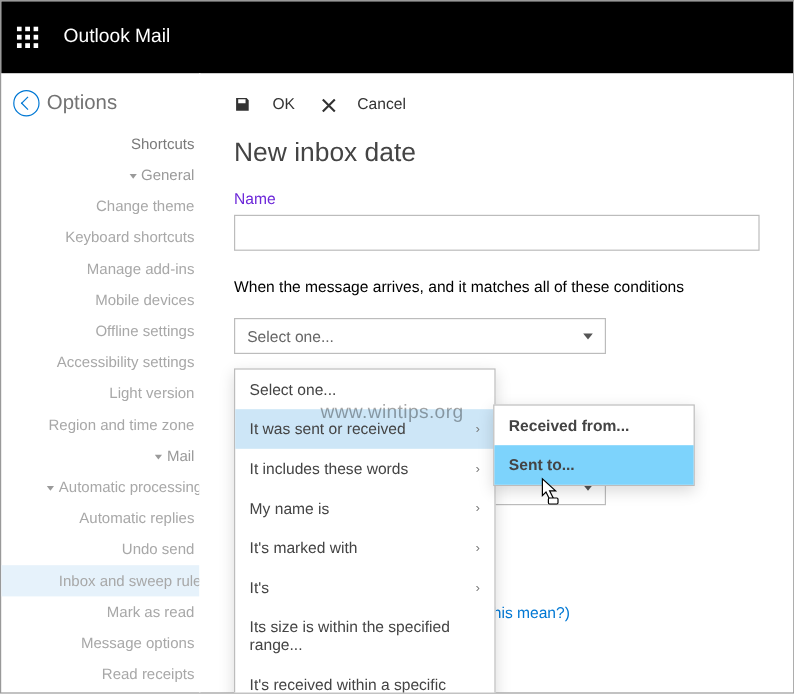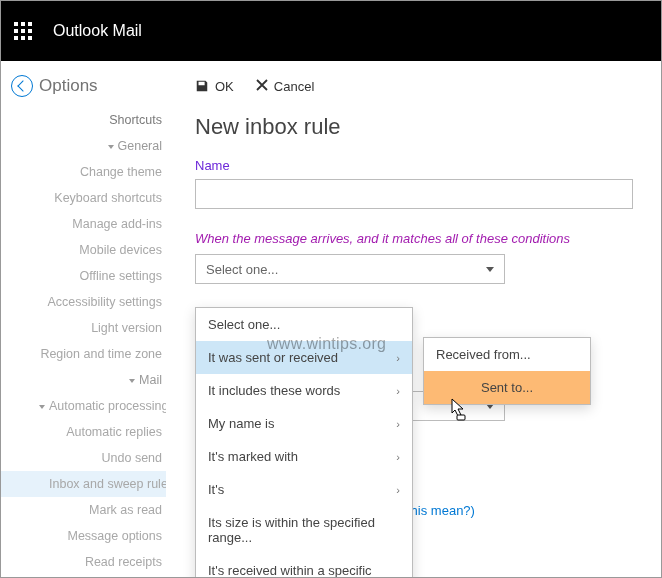--- a/index.html
+++ b/index.html
@@ -15,34 +15,34 @@
 .back-arrow { width: 8px; height: 8px; border-left: 1.5px solid #0078d4; border-bottom: 1.5px solid #0078d4; transform: rotate(45deg); margin-left: 2px; }
 .nav-item { padding: 3px 4px 3px 0; line-height: 1.6; cursor: pointer; white-space: nowrap; overflow: hidden; text-align: right; }
 .nav-item.lvl0 { padding-left: 22px; color: #7a7a7a; }
 .nav-item.lvl1 { padding-left: 26px; color: #9a9a9a; }
 .nav-item.lvl2 { padding-left: 38px; color: #a8a8a8; }
 .nav-item.lvl3 { padding-left: 48px; color: #a8a8a8; }
 .nav-item.active { background: #e6f2fb; }
 .caret { display: inline-block; width: 0; height: 0; border-top: 4px solid #9a9a9a; border-left: 3px solid transparent; border-right: 3px solid transparent; margin-right: 4px; vertical-align: middle; }
 .main { flex: 1; padding: 18px 28px; position: relative; }
 .toolbar { display: flex; gap: 22px; font-size: 13px; color: #333; margin-bottom: 20px; }
-.tool-btn { display: flex; align-items: flex-start; gap: 6px; cursor: pointer; }
+.tool-btn { display: flex; align-items: flex-end; gap: 18px; cursor: pointer; }
 .page-title { font-size: 22px; font-weight: 300; color: #444; margin-bottom: 18px; }
 .field-label { font-size: 13px; color: #6d28d9; margin-bottom: 6px; }
 .text-input { width: 100%; height: 30px; border: 1px solid #bcbcbc; padding: 0 8px; font-size: 13px; margin-bottom: 22px; }
-.cond-label { font-size: 13px; color: #a21caf; margin-bottom: 8px; font-style: italic; }
+.cond-label { font-size: 13px; color: #000000; margin-bottom: 19px; }
 .select-control { width: 310px; height: 30px; border: 1px solid #bcbcbc; display: flex; align-items: center; justify-content: space-between; padding: 0 10px; color: #666; cursor: pointer; background:#fff; }
 .chev { width: 0; height: 0; border-top: 5px solid #555; border-left: 4px solid transparent; border-right: 4px solid transparent; }
 .dropdown1 { position: absolute; left: 28px; top: 246px; width: 218px; background: #fff; border: 1px solid #bcbcbc; box-shadow: 0 4px 12px rgba(0,0,0,0.15); z-index: 5; }
 .dd-item { padding: 9px 12px; font-size: 13px; color: #444; display: flex; align-items: center; justify-content: space-between; cursor: pointer; }
 .dd-item.hover { background: #cde6f7; }
 .dd-arrow { color: #777; font-size: 11px; }
-.dropdown2 { position: absolute; left: 256px; top: 276px; width: 168px; background: #fff; border: 1px solid #bcbcbc; box-shadow: 0 4px 12px rgba(0,0,0,0.15); z-index: 6; }
+.dropdown2 { position: absolute; left: 244px; top: 276px; width: 168px; background: #fff; border: 1px solid #bcbcbc; box-shadow: 0 4px 12px rgba(0,0,0,0.15); z-index: 6; font-weight: bold; }
 .dd2-item { padding: 9px 12px; font-size: 13px; color: #444; cursor: pointer; }
-.dd2-item.hover { background: #fdba74; text-align: center; }
+.dd2-item.hover { background: #7dd3fc; }
 .lower-select { position: absolute; left: 28px; top: 330px; }
 .bottom-link { position: absolute; left: 240px; top: 442px; font-size: 13px; color: #0078d4; }
 .watermark { position: absolute; left: 100px; top: 274px; font-size: 16px; color: rgba(0,0,0,0.35); z-index: 20; pointer-events: none; letter-spacing: 0.3px; }
 .cursor { position: absolute; left: 282px; top: 336px; z-index: 30; pointer-events: none; }
 .cursor svg { width: 20px; height: 24px; }
 </style>
 </head>
 <body>
 
 <div class="topbar">
@@ -104,21 +104,21 @@
         <span>OK</span>
       </div>
       <div class="tool-btn">
         <svg width="12" height="12" viewBox="0 0 12 12">
             <path stroke="#333" stroke-width="1.8" d="M1 1l10 10M11 1L1 11"></path>
           </svg>
         <span>Cancel</span>
       </div>
     </div>
 
-    <div class="page-title">New inbox rule</div>
+    <div class="page-title">New inbox date</div>
     <div class="field-label">Name</div>
     <input class="text-input" value="" style="">
     <div class="cond-label">When the message arrives, and it matches all of these conditions</div>
     <div class="select-control">
       <span>Select one...</span>
       <span class="chev"></span>
     </div>
 
     <div class="lower-select">
       <div class="select-control" style="width:310px">

